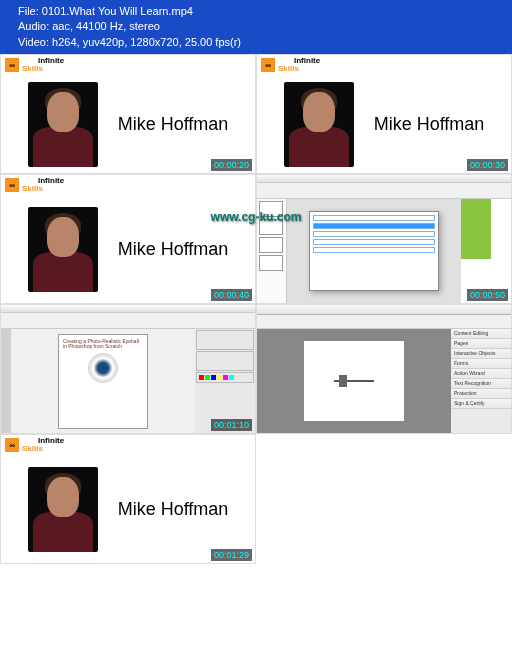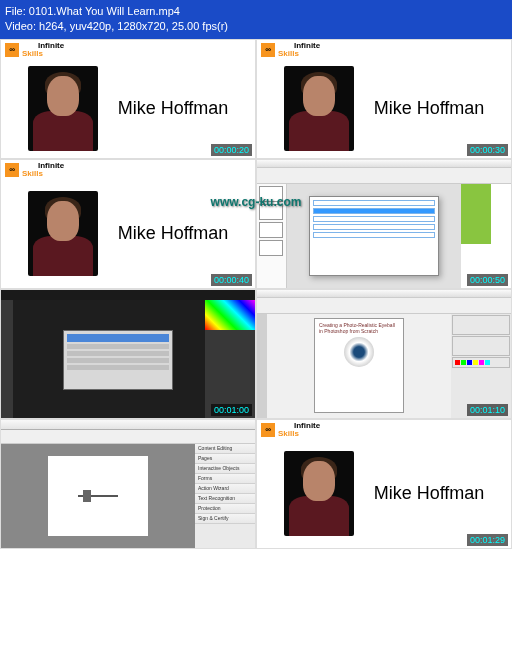--- a/index.html
+++ b/index.html
@@ -1,17 +1,17 @@
 <!DOCTYPE html>
 <html><head>
 <meta charset="utf-8">
 <style>
 * { margin: 0; padding: 0; box-sizing: border-box; }
 body { width: 512px; height: 650px; font-family: Arial, sans-serif; background: #fff; overflow: hidden; }
-.header { background: #1a4bc7; color: #fff; padding: 4px 5px; font-size: 11px; line-height: 1.4; }
+.header { background: #1a4bc7; color: #fff; padding: 4px 18px; font-size: 11px; line-height: 1.4; }
 .header div { white-space: nowrap; }
 .grid { display: grid; grid-template-columns: 1fr 1fr; }
 .cell { position: relative; background: #fff; height: 130px; border: 1px solid #ddd; overflow: hidden; }
 .cell.short { height: 120px; }
 .logo-bar { background: #fff; height: 20px; display: flex; align-items: center; padding: 0 4px; }
 .logo { display: flex; align-items: center; font-size: 8px; font-weight: bold; }
 .logo-icon { width: 14px; height: 14px; background: #f7941e; margin-right: 3px; display: flex; align-items: center; justify-content: center; color: #000; font-size: 8px; }
 .logo-text { line-height: 1; }
 .logo-text .w1 { color: #000; margin-left: 16px; }
 .logo-text .w2 { color: #f7941e; display: block; }
@@ -68,20 +68,21 @@
 .caliper::before { content: ''; position: absolute; width: 40px; height: 2px; background: #555; top: 5px; }
 .caliper::after { content: ''; position: absolute; width: 8px; height: 12px; background: #666; left: 5px; }
 .acro-side { width: 60px; background: #eaeaea; }
 .acro-side-item { height: 10px; border-bottom: 1px solid #d0d0d0; background: linear-gradient(#f4f4f4, #e8e8e8); font-size: 5px; padding: 1px 3px; color: #333; }
 </style>
 </head>
 <body>
 
 <div class="header">
   <div>File: 0101.What You Will Learn.mp4</div>
+  <div>Audio: aac, 44100 Hz, stereo</div>
   <div>Video: h264, yuv420p, 1280x720, 25.00 fps(r)</div>
 </div>
 
 <div class="grid" style="position:relative;">
 
   <div class="cell short">
     <div class="logo-bar">
       <div class="logo">
         <span class="logo-icon">∞</span>
         <span class="logo-text"><span class="w1">Infinite</span><span class="w2">Skills</span></span>
@@ -165,42 +166,20 @@
           </div>
         </div>
         <div class="ppt-side">
           <div class="ppt-slide-preview"></div>
         </div>
       </div>
     </div>
     <span class="timestamp">00:00:50</span>
   </div>
 
-  <div class="cell">
-    <div class="ps-window">
-      <div class="ps-top"></div>
-      <div class="ps-body">
-        <div class="ps-tools"></div>
-        <div class="ps-canvas">
-          <div class="ps-eye"></div>
-          <div class="ps-dialog">
-            <div class="ps-dialog-hdr"></div>
-            <div class="ps-dialog-line"></div>
-            <div class="ps-dialog-line"></div>
-            <div class="ps-dialog-line"></div>
-            <div class="ps-dialog-line"></div>
-          </div>
-        </div>
-        <div class="ps-panels">
-          <div class="ps-swatch"></div>
-        </div>
-      </div>
-    </div>
-    <span class="timestamp">00:01:00</span>
-  </div>
 
   <div class="cell">
     <div class="id-window">
       <div class="app-titlebar"></div>
       <div class="app-ribbon"></div>
       <div class="id-body">
         <div class="id-panels-left"></div>
         <div class="id-canvas">
           <div class="id-page">
             <div class="id-page-title">Creating a Photo-Realistic Eyeball in Photoshop from Scratch</div>

